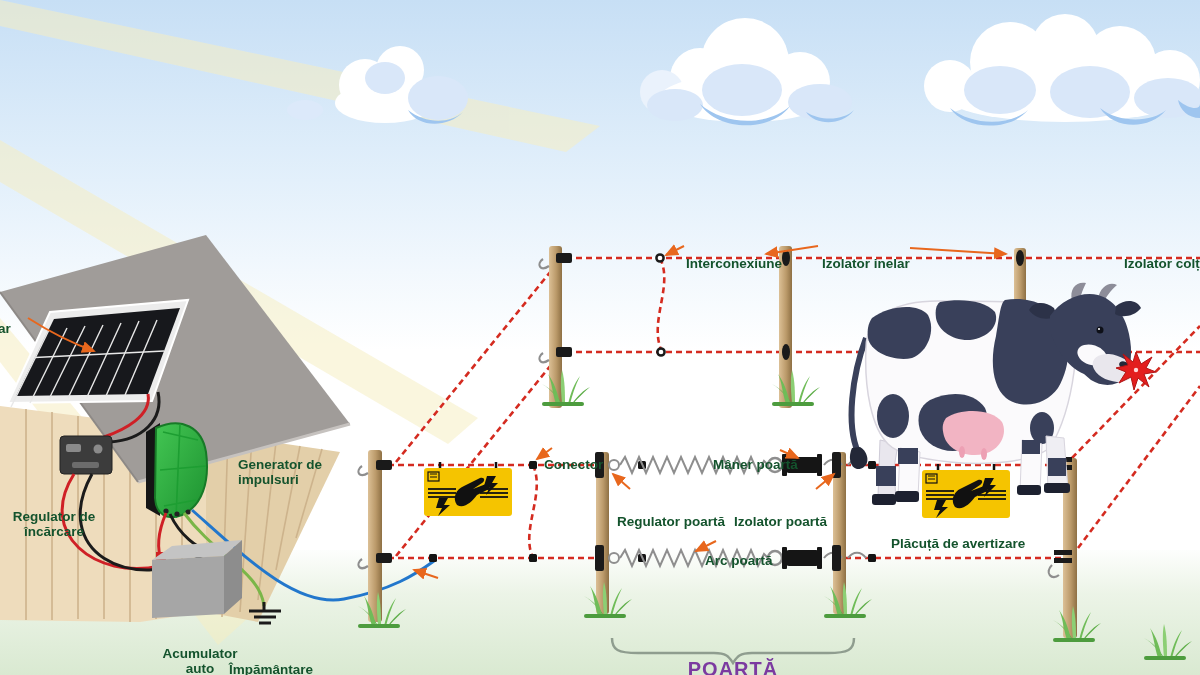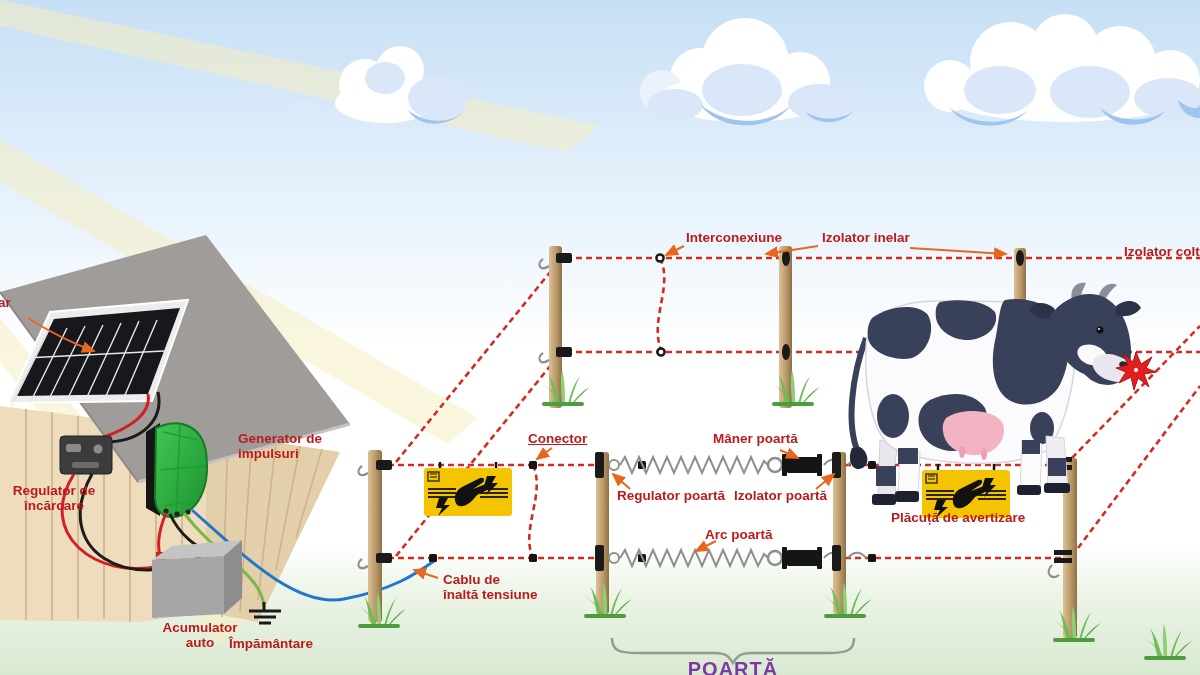--- a/index.html
+++ b/index.html
@@ -3,22 +3,22 @@
 <meta charset="utf-8">
 <style>
   html,body{margin:0;padding:0;background:#fff;}
   #stage{position:relative;width:1200px;height:675px;overflow:hidden;
          font-family:"Liberation Sans",sans-serif;background:#fff;}
   .sky{position:absolute;left:0;top:0;width:1200px;height:565px;
        background:linear-gradient(#c7dff5 0%,#e3f0fb 32%,#ffffff 62%,#ffffff 100%);}
   .ground{position:absolute;left:0;top:550px;width:1200px;height:125px;
        background:linear-gradient(#fdfefd 0%,#ecf4e7 35%,#d9e9d1 100%);}
   svg{position:absolute;left:0;top:0;}
-  .lbl{position:absolute;color:#b91c1c;font-weight:700;font-size:13.5px;
-       line-height:1.12;white-space:pre-line;}
+  .lbl{position:absolute;color:#14532d;font-weight:700;font-size:13.5px;
+       line-height:1.12;white-space:pre-line;margin-top:26px;}
   .lbl.center{text-align:center;padding-left:6px;}
   .gate-lbl{position:absolute;color:#7b3aa0;font-weight:700;font-size:20px;
        letter-spacing:1px;text-align:center;}
 </style>
 </head>
 <body>
 
 <div id="stage">
   <div class="sky"></div>
   <div class="ground"></div>
@@ -386,25 +386,23 @@
   </svg>
 
   <div class="lbl" style="left:-2px;top:295px;">ar</div>
   <div class="lbl center" style="left:0px;top:483px;width:96px;">Regulator de
 încărcare</div>
   <div class="lbl" style="left:205px;top:431px;width:100px;padding-left:33px;">Generator de
 impulsuri</div>
   <div class="lbl center" style="left:152px;top:620px;width:84px;">Acumulator
 auto</div>
   <div class="lbl" style="left:229px;top:636px;">Împământare</div>
-  <div class="lbl" style="left:443px;top:572px;width:110px;">Cablu de
-înaltă tensiune</div>
-  <div class="lbl" style="left:528px;top:431px;text-decoration:underline;">Conector</div>
+  <div class="lbl" style="left:544px;top:431px;">Conector</div>
   <div class="lbl" style="left:686px;top:230px;">Interconexiune</div>
   <div class="lbl" style="left:822px;top:230px;">Izolator inelar</div>
-  <div class="lbl" style="left:1124px;top:244px;">Izolator colț</div>
+  <div class="lbl" style="left:1124px;top:230px;">Izolator colț</div>
   <div class="lbl" style="left:713px;top:431px;">Mâner poartă</div>
   <div class="lbl" style="left:617px;top:488px;">Regulator poartă</div>
   <div class="lbl" style="left:734px;top:488px;">Izolator poartă</div>
   <div class="lbl" style="left:705px;top:527px;">Arc poartă</div>
   <div class="lbl" style="left:891px;top:510px;">Plăcuță de avertizare</div>
   <div class="gate-lbl" style="left:683px;top:658px;width:100px;">POARTĂ</div>
 </div>
 
 </body></html>

